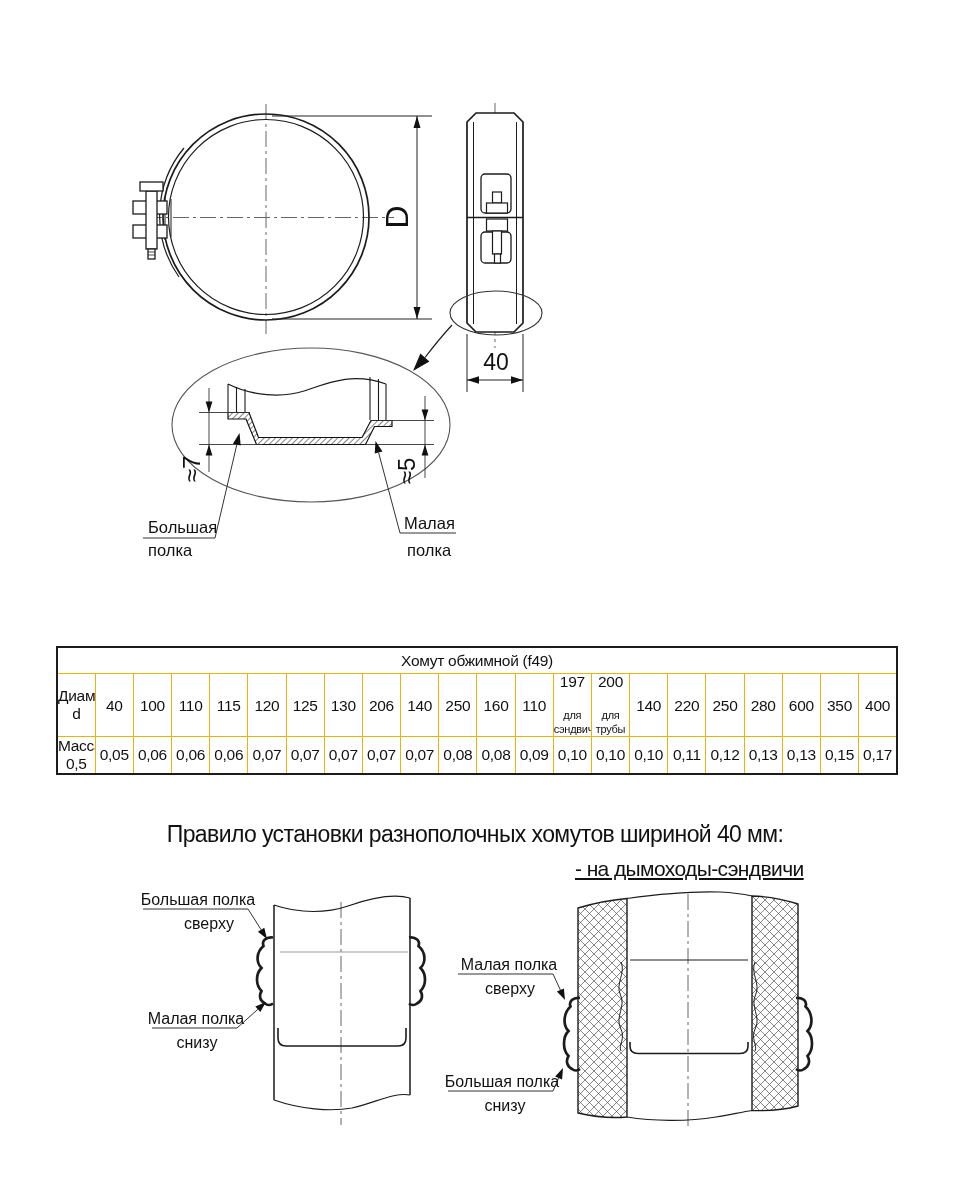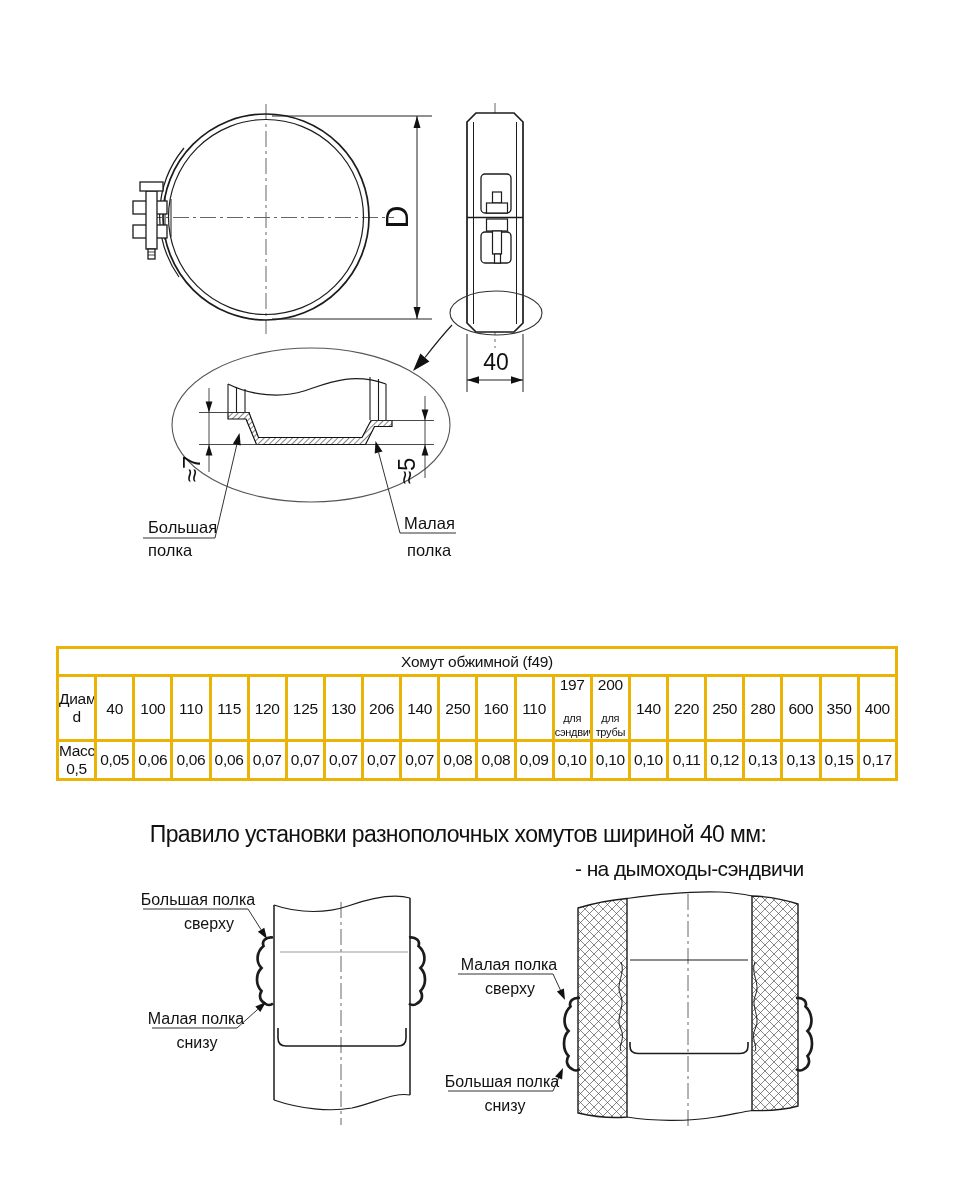--- a/index.html
+++ b/index.html
@@ -12,40 +12,40 @@
   .svg-top { top:0; }
   .svg-bottom { top:810px; }
 
   
   table.spec {
     position:absolute; left:56px; top:646px; width:842px;
     border-collapse:collapse; table-layout:fixed;
     border:2px solid #1c1c1c;
   }
   table.spec td {
-    border:3px solid #eab308; text-align:center; padding:0;
+    border:1px solid #eab308; text-align:center; padding:0;
     font-size:15.5px; letter-spacing:-0.3px; overflow:hidden;
   }
   td.title-cell { height:25px; font-size:16px; }
   td.rowlabel { width:78px; text-align:left; padding-left:4px; font-size:15px; }
   tr.diam-row td { height:45px; vertical-align:middle; }
   tr.mass-row td { height:29px; }
   .dnum { font-size:15.5px; line-height:15px; }
   .dsub { font-size:11px; line-height:14px; margin-top:19px; }
 
   
   .rules-title {
     position:absolute; top:821px; left:0; width:916px; text-align:center;
-    font-size:23px; letter-spacing:-0.6px; white-space:nowrap;
+    font-size:23px; letter-spacing:-0.6px; white-space:nowrap;padding-left:17px;
   }
   .rules-sub {
     position:absolute; top:857px; font-size:21px; letter-spacing:-0.6px; white-space:nowrap;
   }
   .rules-sub.left  { left:133px; }
-  .rules-sub.right { left:575px; }
+  .rules-sub.right { left:575px;text-decoration:underline; }
 </style>
 </head>
 <body>
 
 <div class="page">
 
   <svg class="svg-top" width="953" height="640" viewBox="0 0 953 640">
     <defs>
       <pattern id="hh" width="4" height="4" patternUnits="userSpaceOnUse" patternTransform="rotate(45)">
         <line x1="0" y1="0" x2="0" y2="4" stroke="#1c1c1c" stroke-width="1.1"></line>

